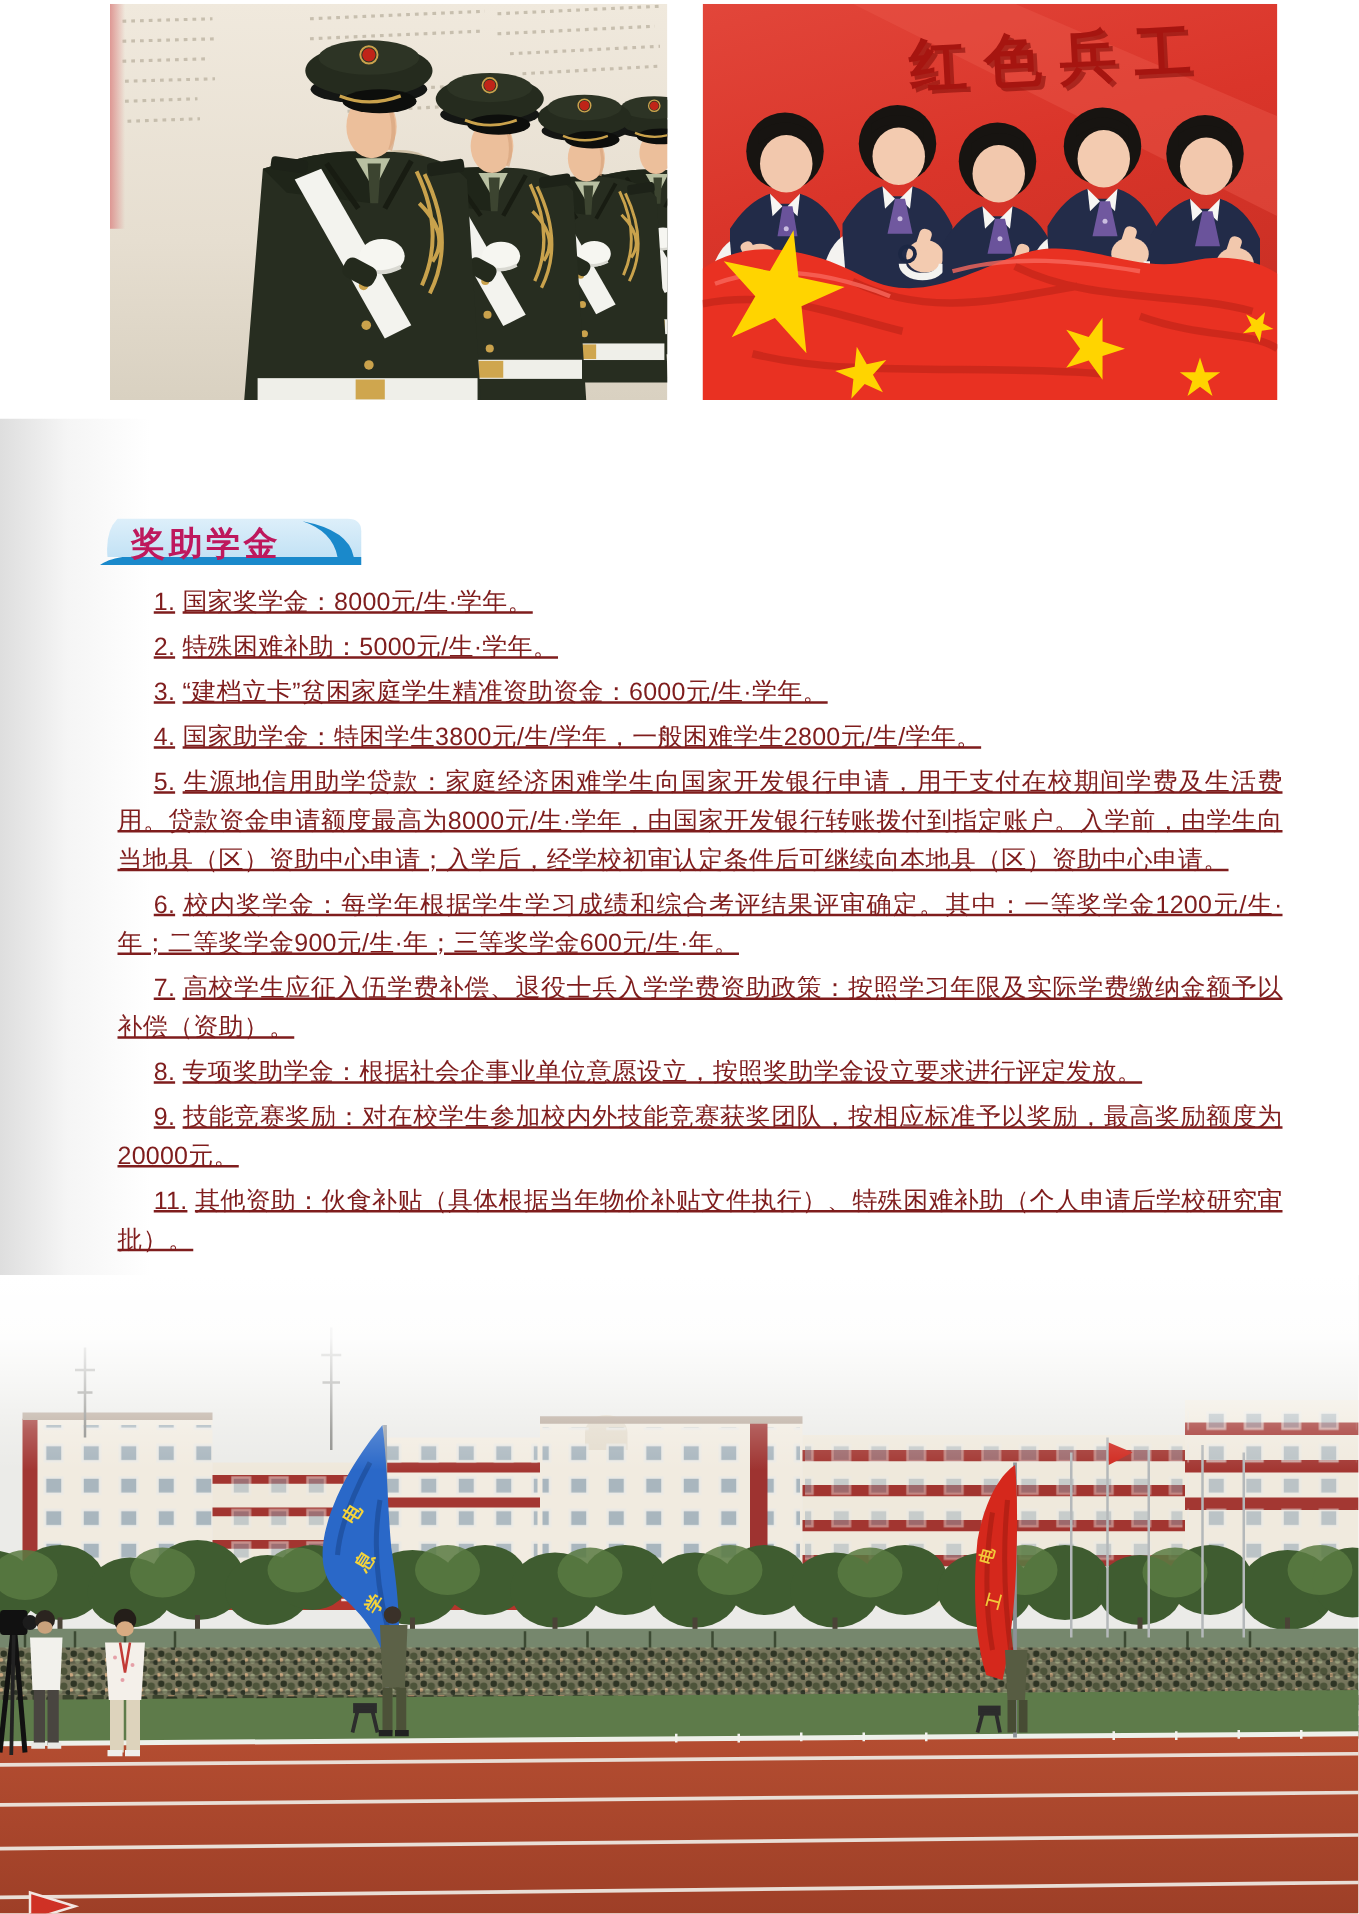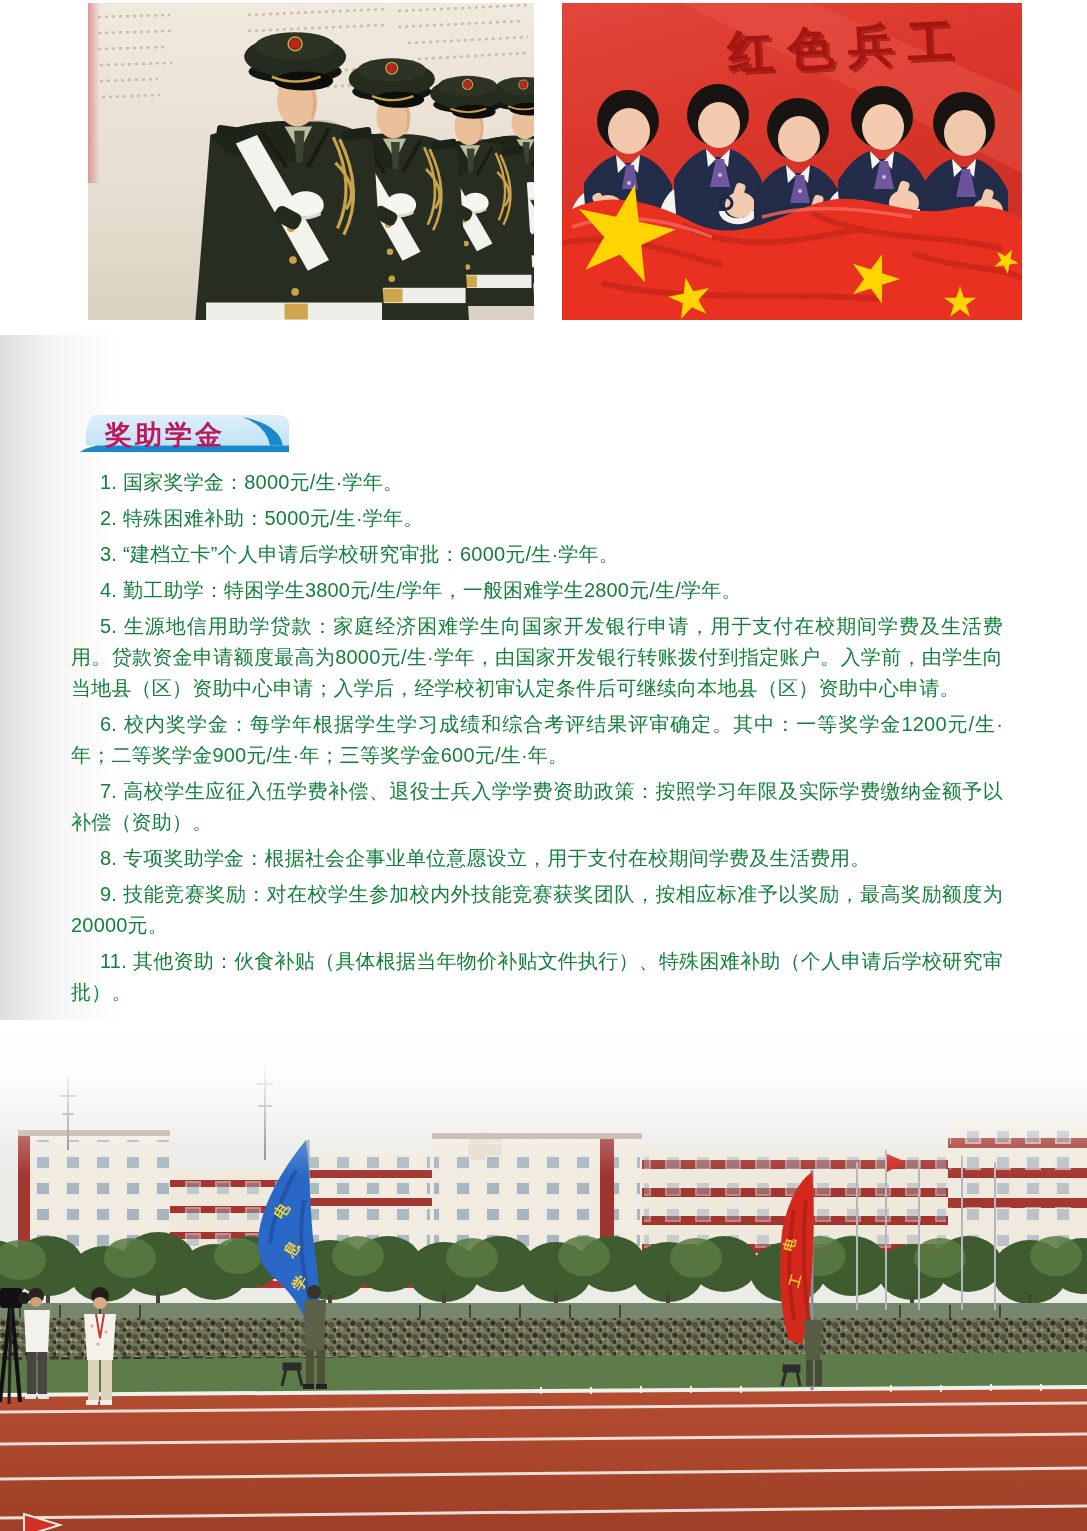--- a/index.html
+++ b/index.html
@@ -11,21 +11,21 @@
   .photo-left{left:88px;top:3px;width:446px;height:317px;}
   .photo-right{left:562px;top:3px;width:460px;height:317px;}
   .photo-bottom{left:0;top:1020px;width:1087px;height:511px;}
   .left-fade{position:absolute;left:0;top:335px;width:120px;height:840px;
              background:linear-gradient(to right,rgba(176,176,176,.42),rgba(200,200,200,.18) 45%,rgba(255,255,255,0));
              pointer-events:none;}
   .banner{position:absolute;left:76px;top:412px;width:240px;height:48px;}
   .banner svg{position:absolute;left:0;top:0;}
   .banner-title{position:absolute;left:29px;top:5px;font-size:27px;font-weight:bold;
                 color:#be185d;letter-spacing:3px;white-space:nowrap;}
-  .aid{position:absolute;left:71px;top:467px;width:932px;color:#15803d;}
+  .aid{position:absolute;left:94px;top:467px;width:932px;color:#7f1d1d;text-decoration:underline;}
   .aid p{margin:0 0 5px 0;font-size:20px;line-height:31px;text-indent:29px;
          text-align:justify;letter-spacing:0.2px;}
   .aid .num{margin-right:6px;}
 </style>
 </head>
 <body>
 
 <div class="page">
 
   <div class="photo photo-left">
@@ -229,26 +229,26 @@
       <path d="M18,3 H202 Q213,3 213,13 V33.5 H10 Q8,13 18,3 Z" fill="url(#bannlight)"></path>
       <path d="M4,40 L213,40 L213,33.5 L22,33.5 C13,35 8,37 4,40 Z" fill="#1a89cb"></path>
       <path d="M166,5 Q190,13 194,33.5 L207,33.5 Q203,12 166,5 Z" fill="#1a89cb"></path>
     </svg>
     <span class="banner-title">奖助学金</span>
   </div>
 
   <section class="aid">
     <p><span class="num">1.</span><span class="txt">国家奖学金：8000元/生·学年。</span></p>
     <p><span class="num">2.</span><span class="txt">特殊困难补助：5000元/生·学年。</span></p>
-    <p><span class="num">3.</span><span class="txt">“建档立卡”个人申请后学校研究审批：6000元/生·学年。</span></p>
-    <p><span class="num">4.</span><span class="txt">勤工助学：特困学生3800元/生/学年，一般困难学生2800元/生/学年。</span></p>
+    <p><span class="num">3.</span><span class="txt">“建档立卡”贫困家庭学生精准资助资金：6000元/生·学年。</span></p>
+    <p><span class="num">4.</span><span class="txt">国家助学金：特困学生3800元/生/学年，一般困难学生2800元/生/学年。</span></p>
     <p><span class="num">5.</span><span class="txt">生源地信用助学贷款：家庭经济困难学生向国家开发银行申请，用于支付在校期间学费及生活费用。贷款资金申请额度最高为8000元/生·学年，由国家开发银行转账拨付到指定账户。入学前，由学生向当地县（区）资助中心申请；入学后，经学校初审认定条件后可继续向本地县（区）资助中心申请。</span></p>
     <p><span class="num">6.</span><span class="txt">校内奖学金：每学年根据学生学习成绩和综合考评结果评审确定。其中：一等奖学金1200元/生·年；二等奖学金900元/生·年；三等奖学金600元/生·年。</span></p>
     <p><span class="num">7.</span><span class="txt">高校学生应征入伍学费补偿、退役士兵入学学费资助政策：按照学习年限及实际学费缴纳金额予以补偿（资助）。</span></p>
-    <p><span class="num">8.</span><span class="txt">专项奖助学金：根据社会企事业单位意愿设立，用于支付在校期间学费及生活费用。</span></p>
+    <p><span class="num">8.</span><span class="txt">专项奖助学金：根据社会企事业单位意愿设立，按照奖助学金设立要求进行评定发放。</span></p>
     <p><span class="num">9.</span><span class="txt">技能竞赛奖励：对在校学生参加校内外技能竞赛获奖团队，按相应标准予以奖励，最高奖励额度为20000元。</span></p>
     <p><span class="num">11.</span><span class="txt">其他资助：伙食补贴（具体根据当年物价补贴文件执行）、特殊困难补助（个人申请后学校研究审批）。</span></p>
   </section>
 
   <div class="photo photo-bottom">
     <svg width="1087" height="511" viewBox="0 0 1087 511">
       <defs>
         <pattern id="camoBack" width="14" height="12" patternUnits="userSpaceOnUse">
           <rect width="14" height="12" fill="#76755c"></rect>
           <circle cx="3" cy="3" r="2.6" fill="#2e3424"></circle>

